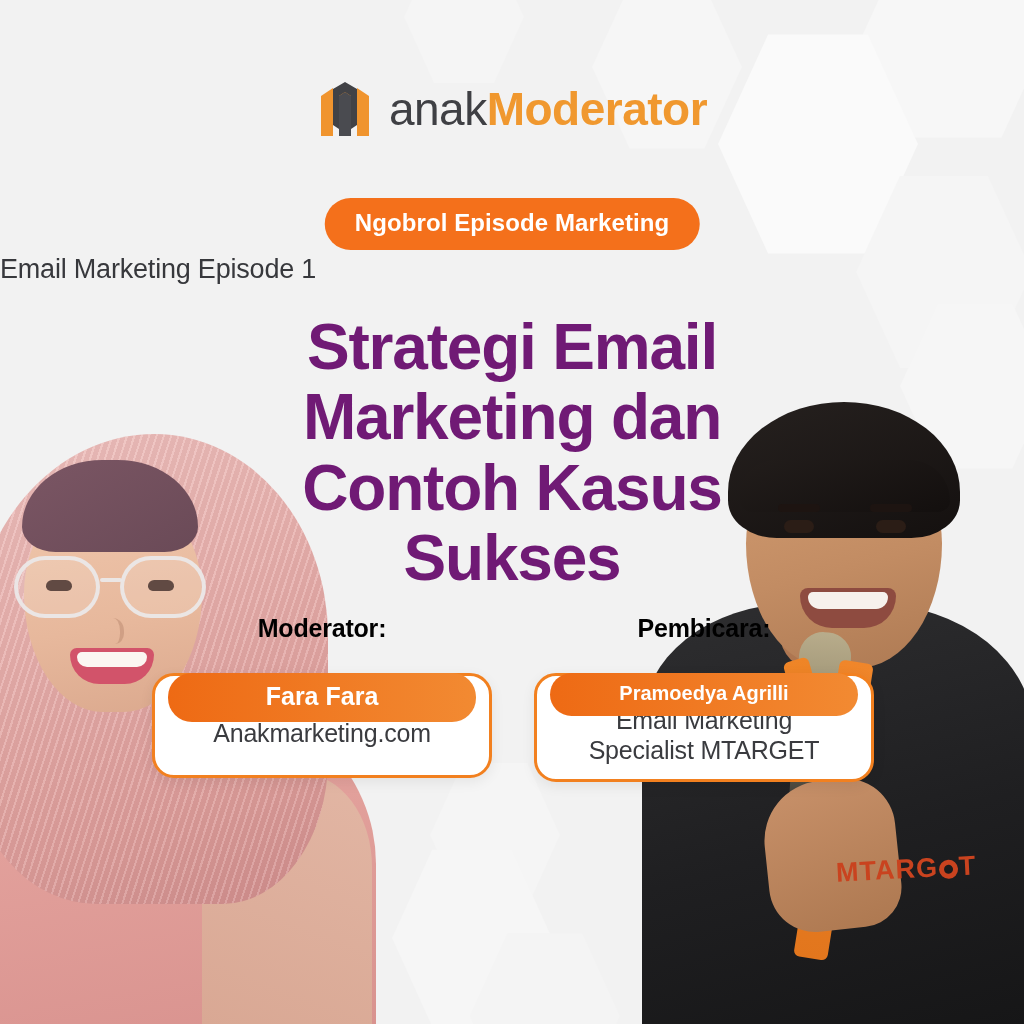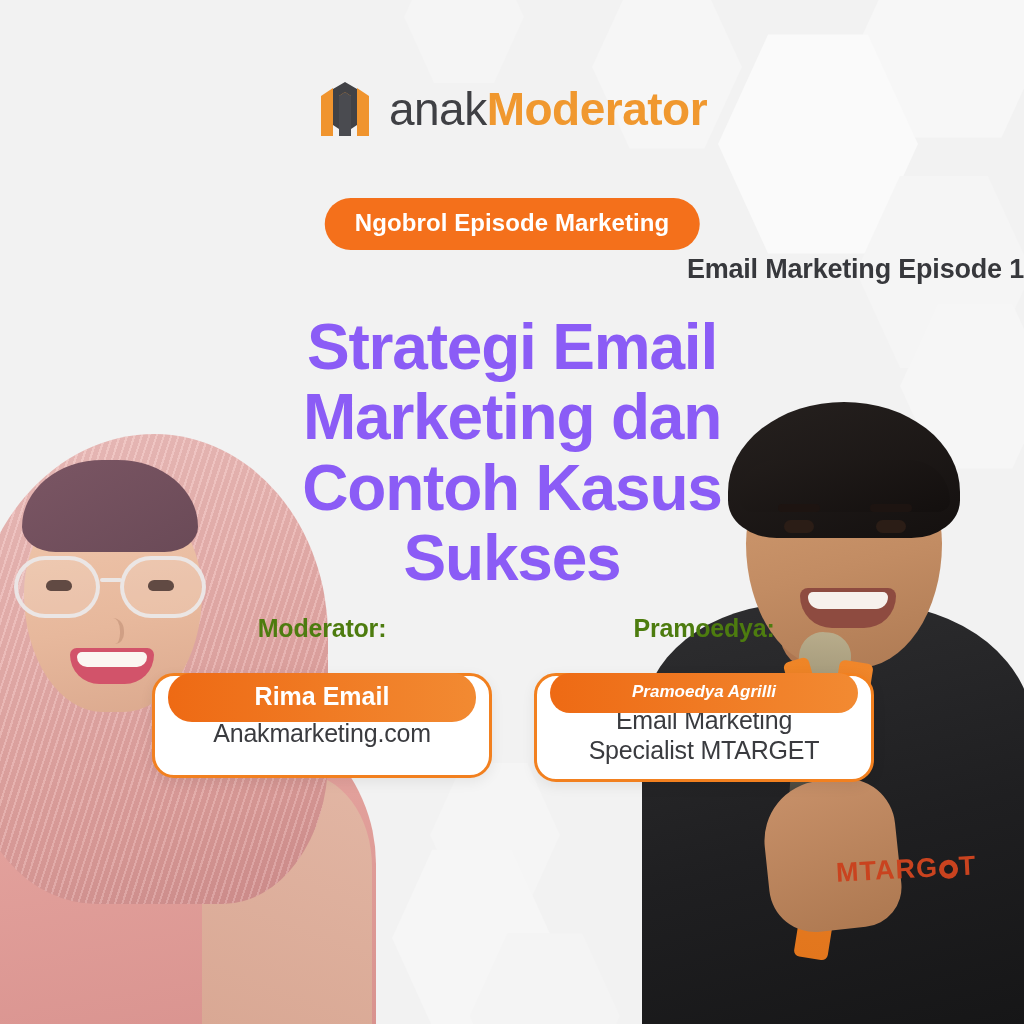--- a/index.html
+++ b/index.html
@@ -326,52 +326,52 @@
     letter-spacing: 0.1px;
     padding: 11px 30px 13px;
     border-radius: 26px;
     white-space: nowrap;
   }
 
   .episode {
     position: absolute;
     top: 254px;
     left: 0; right: 0;
-    text-align: right;
+    text-align: left;
     color: #37383c;
     font-size: 27px;
-    font-weight: 700;
+    font-weight: 400;
     letter-spacing: -0.2px;
   }
 
   .headline {
     position: absolute;
     top: 312px;
     left: 50%;
     transform: translateX(-50%);
     width: 560px;
     text-align: center;
-    color: #8b5cf6;
+    color: #701a75;
     font-size: 64px;
     font-weight: 700;
     line-height: 1.1;
     letter-spacing: -1.2px;
   }
 
   
   .card-block {
     position: absolute;
     width: 340px;
   }
   .card-left  { left: 152px; top: 614px; }
   .card-right { left: 534px; top: 614px; }
 
   .role {
     text-align: center;
-    color: #4d7c0f;
+    color: #000000;
     font-size: 25px;
     font-weight: 700;
     margin-bottom: 8px;
     letter-spacing: -0.2px;
   }
 
   .card-wrap { position: relative; }
 
   .name-pill {
     position: absolute;
@@ -383,21 +383,21 @@
     font-size: 25px;
     font-weight: 700;
     text-align: center;
     padding: 9px 10px 11px;
     border-radius: 24px;
     z-index: 2;
     white-space: nowrap;
     overflow: hidden;
     text-overflow: ellipsis;
   }
-  .name-pill.small { font-size: 17px; font-style: italic; }
+  .name-pill.small { font-size: 20px; }
 
   .detail-card {
     position: relative;
     margin-top: 30px;
     min-height: 105px;
     background: #ffffff;
     border: 3px solid #f2801f;
     border-radius: 22px;
     display: flex;
     align-items: center;
@@ -489,29 +489,29 @@
 
     <div class="badge">Ngobrol Episode Marketing</div>
 
     <div class="episode">Email Marketing Episode 1</div>
 
     <div class="headline">Strategi Email Marketing dan Contoh Kasus Sukses</div>
 
     <div class="card-block card-left">
       <div class="role">Moderator:</div>
       <div class="card-wrap">
-        <div class="name-pill">Rima Email</div>
+        <div class="name-pill">Fara Fara</div>
         <div class="detail-card">
           <div class="detail-text">Anakmarketing.com</div>
         </div>
       </div>
     </div>
 
     <div class="card-block card-right">
-      <div class="role">Pramoedya:</div>
+      <div class="role">Pembicara:</div>
       <div class="card-wrap">
         <div class="name-pill small">Pramoedya Agrilli</div>
         <div class="detail-card">
           <div class="detail-text">Email Marketing<br>Specialist MTARGET</div>
         </div>
       </div>
     </div>
 
   </div>
 </div>

